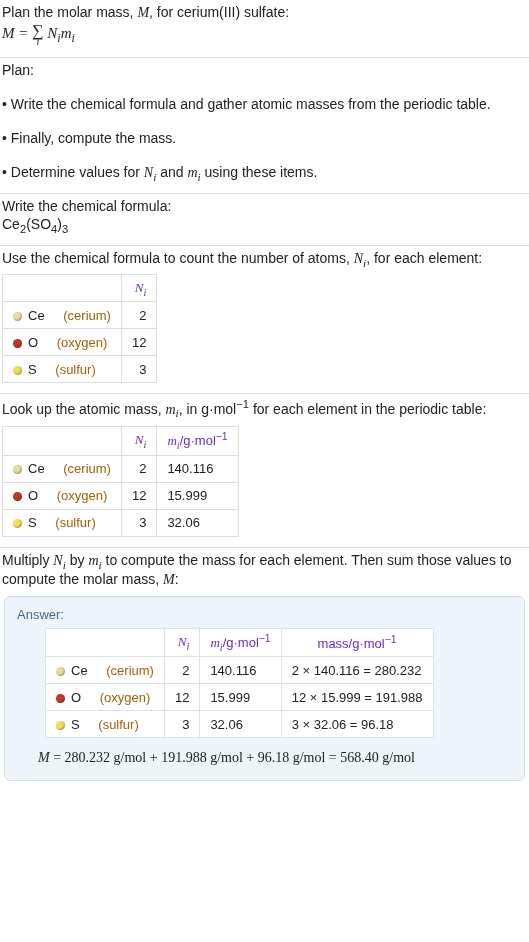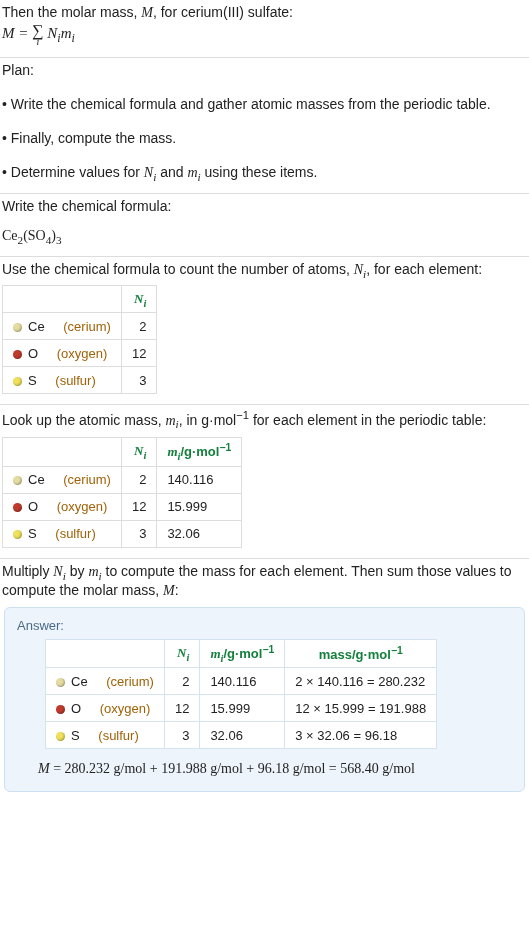--- a/index.html
+++ b/index.html
@@ -46,22 +46,22 @@
     margin-top: 6px;
   }
   table.data th, table.data td {
     border: 1px solid #ddd;
     padding: 4px 10px;
     font-size: 13px;
     text-align: left;
     height: 18px;
   }
   table.data th {
-    font-weight: bold;
-    color: #15803d;
+    font-weight: normal;
+    color: #6d28d9;
     background: #fff;
   }
   .swatch {
     display: inline-block;
     width: 9px;
     height: 9px;
     border-radius: 50%;
     margin-right: 6px;
     vertical-align: middle;
     box-shadow: inset -1px -1px 2px rgba(0,0,0,0.3);
@@ -93,21 +93,21 @@
     color: #222;
   }
   .final-eq .rm { font-style: normal; }
   .bullet-block { margin-top:18px; }
 </style>
 </head>
 <body>
 
 <div class="section">
   <div>
-    <span>Then the molar mass, </span><span class="math-i">M</span><span>, for cerium(III) sulfate:</span>
+    <span>Plan the molar mass, </span><span class="math-i">M</span><span>, for cerium(III) sulfate:</span>
   </div>
   <div class="formula">
     <span class="math-i">M = </span>
     <span class="sigma">
       <span class="sym">∑</span>
       <span class="under">i</span>
     </span>
     <span class="math-i">N</span><span class="sub math-i">i</span><span class="math-i">m</span><span class="sub math-i">i</span>
   </div>
 </div>
@@ -116,21 +116,21 @@
   <div>Plan:</div>
   <div class="bullet-block">• Write the chemical formula and gather atomic masses from the periodic table.</div>
   <div class="bullet-block">• Finally, compute the mass.</div>
   <div class="bullet-block">
     <span>• Determine values for </span><span class="math-i">N</span><span class="sub math-i">i</span><span> and </span><span class="math-i">m</span><span class="sub math-i">i</span><span> using these items.</span>
   </div>
 </div>
 
 <div class="section">
   <div>Write the chemical formula:</div>
-  <div style="margin-top:14px;font-family:Liberation Serif, serif;">
+  <div style="margin-top:2px;">
     <span>Ce</span><span class="sub">2</span><span>(SO</span><span class="sub">4</span><span>)</span><span class="sub">3</span>
   </div>
 </div>
 
 <div class="section">
   <div>
     <span>Use the chemical formula to count the number of atoms, </span><span class="math-i">N</span><span class="sub math-i">i</span><span>, for each element:</span>
   </div>
   <table class="data">
     <tbody>

